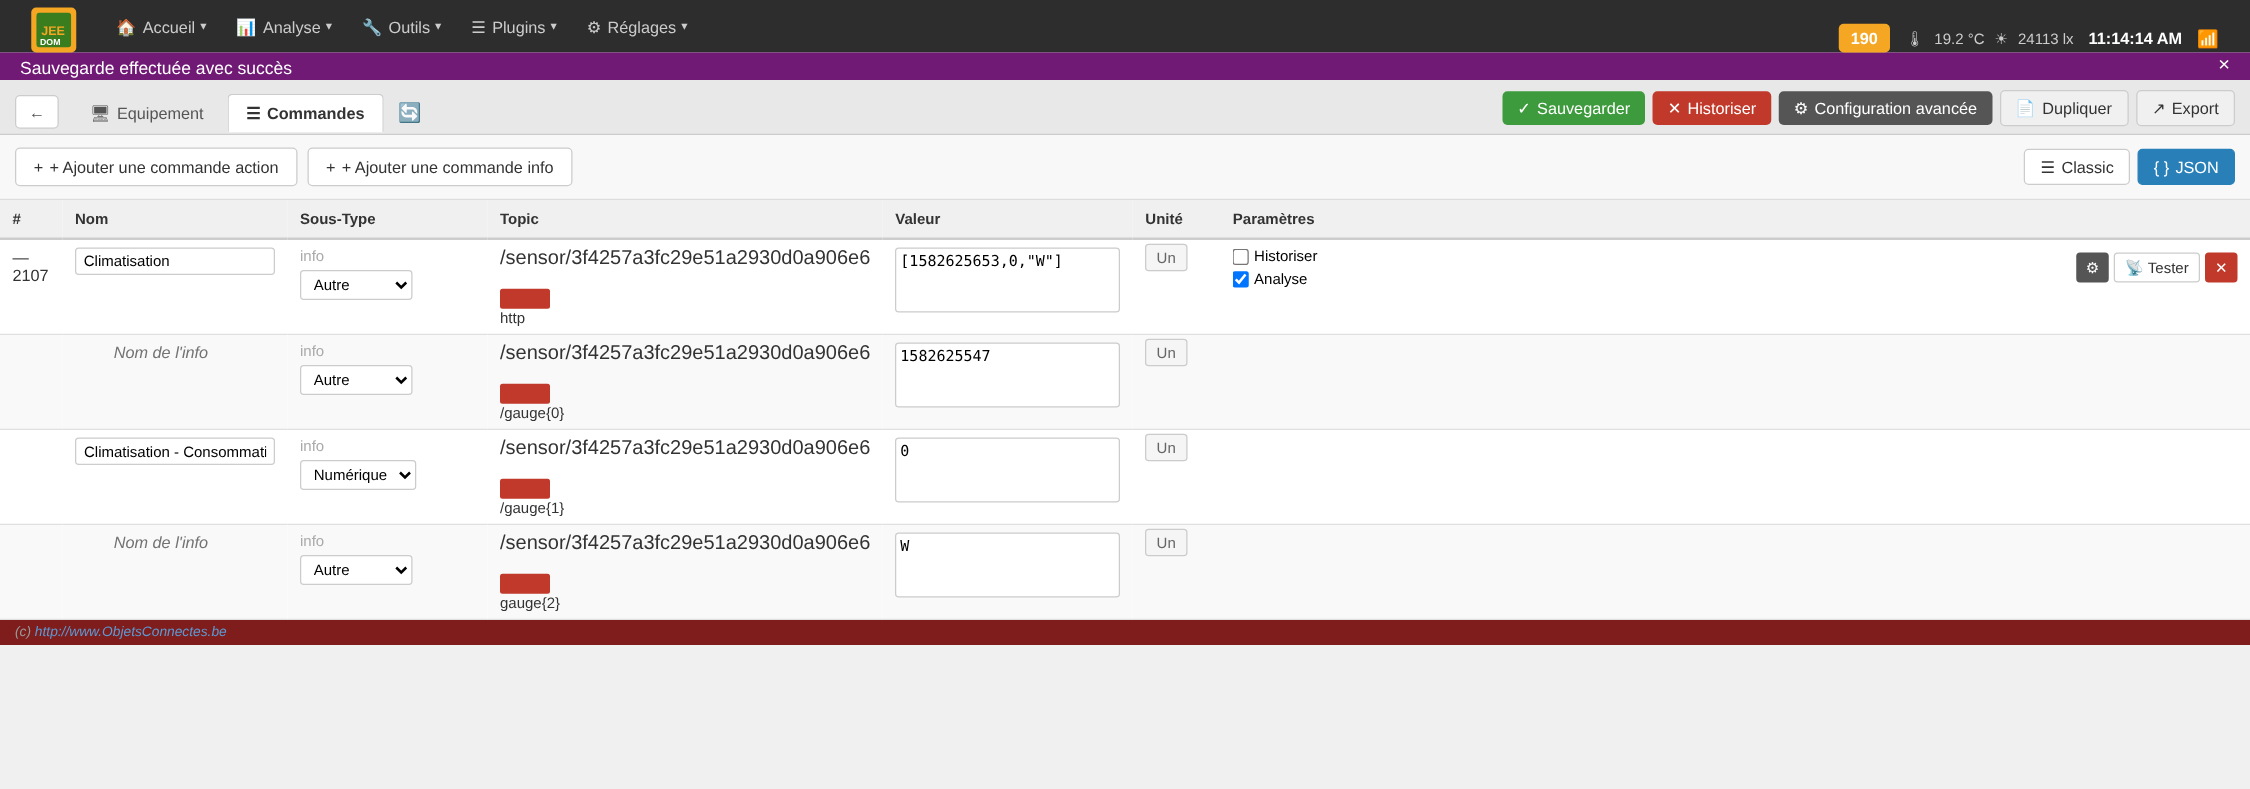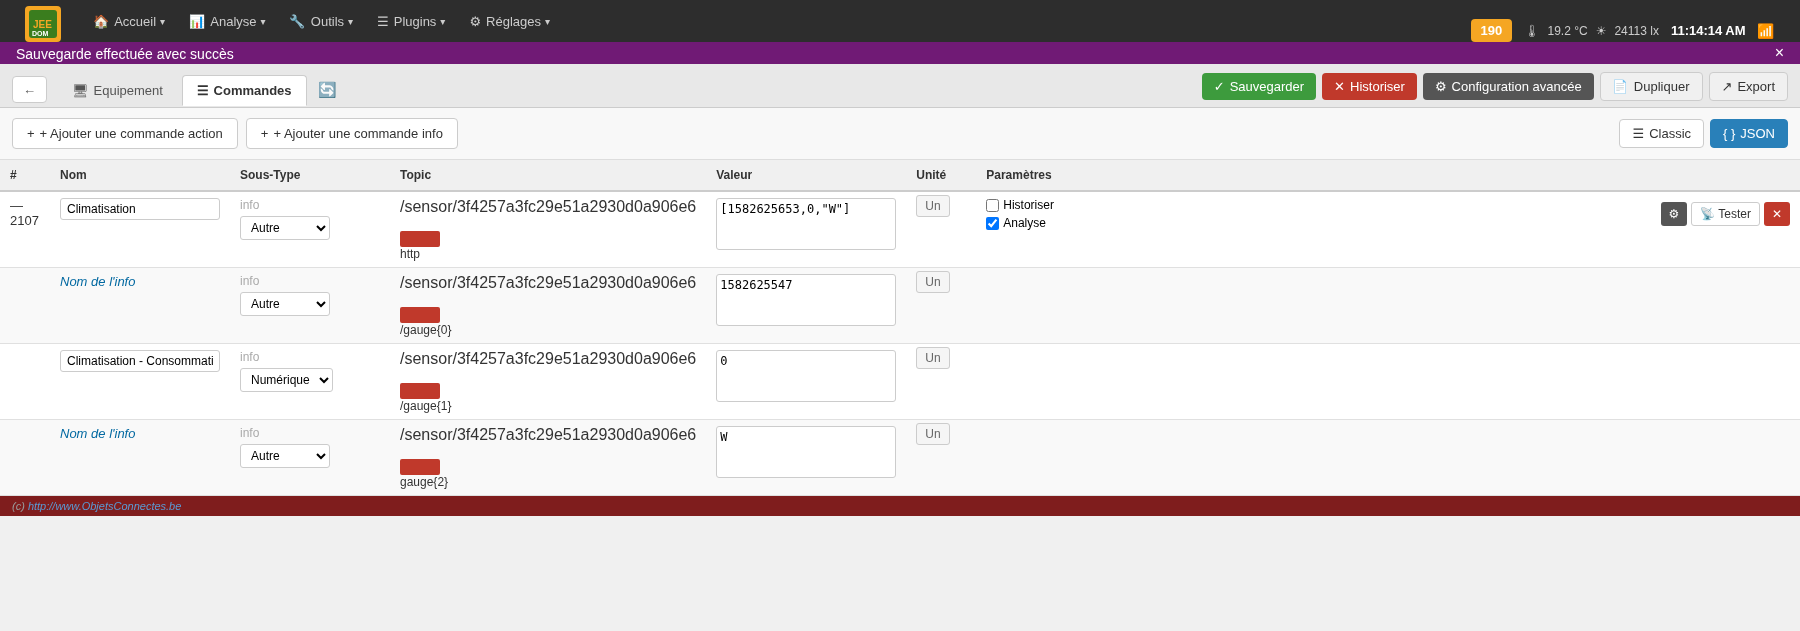--- a/index.html
+++ b/index.html
@@ -310,21 +310,21 @@
     }
     .delete-btn {
       background: #c0392b;
       color: #fff;
       border: none;
       border-radius: 3px;
       padding: 4px 8px;
       cursor: pointer;
       font-size: 12px;
     }
-    .name-placeholder { color: #0369a1; font-style: italic; }
+    .name-placeholder { color: #737373; font-style: italic; margin-left: 31px; }
 
     
     .footer { background: #7f1d1d; padding: 4px 12px; font-size: 11px; color: #999; font-style: italic; }
     .footer a { color: #5a9bd5; text-decoration: none; }
   </style>
 </head>
 <body>
 
 <nav class="topnav">
   <div class="topnav-logo">

